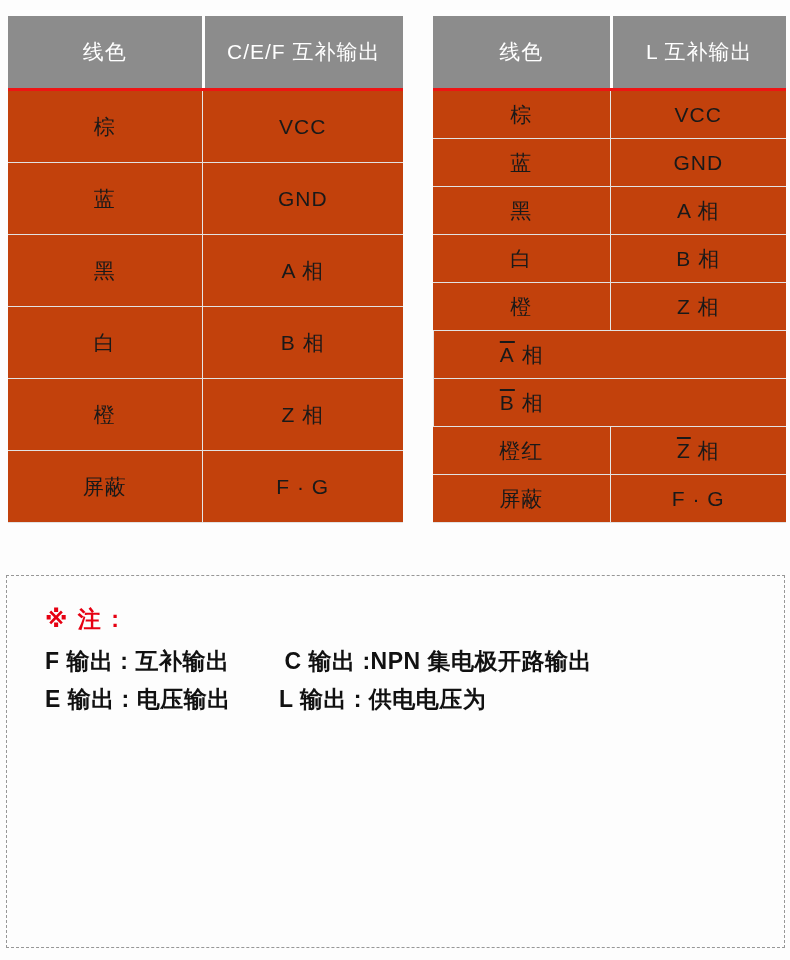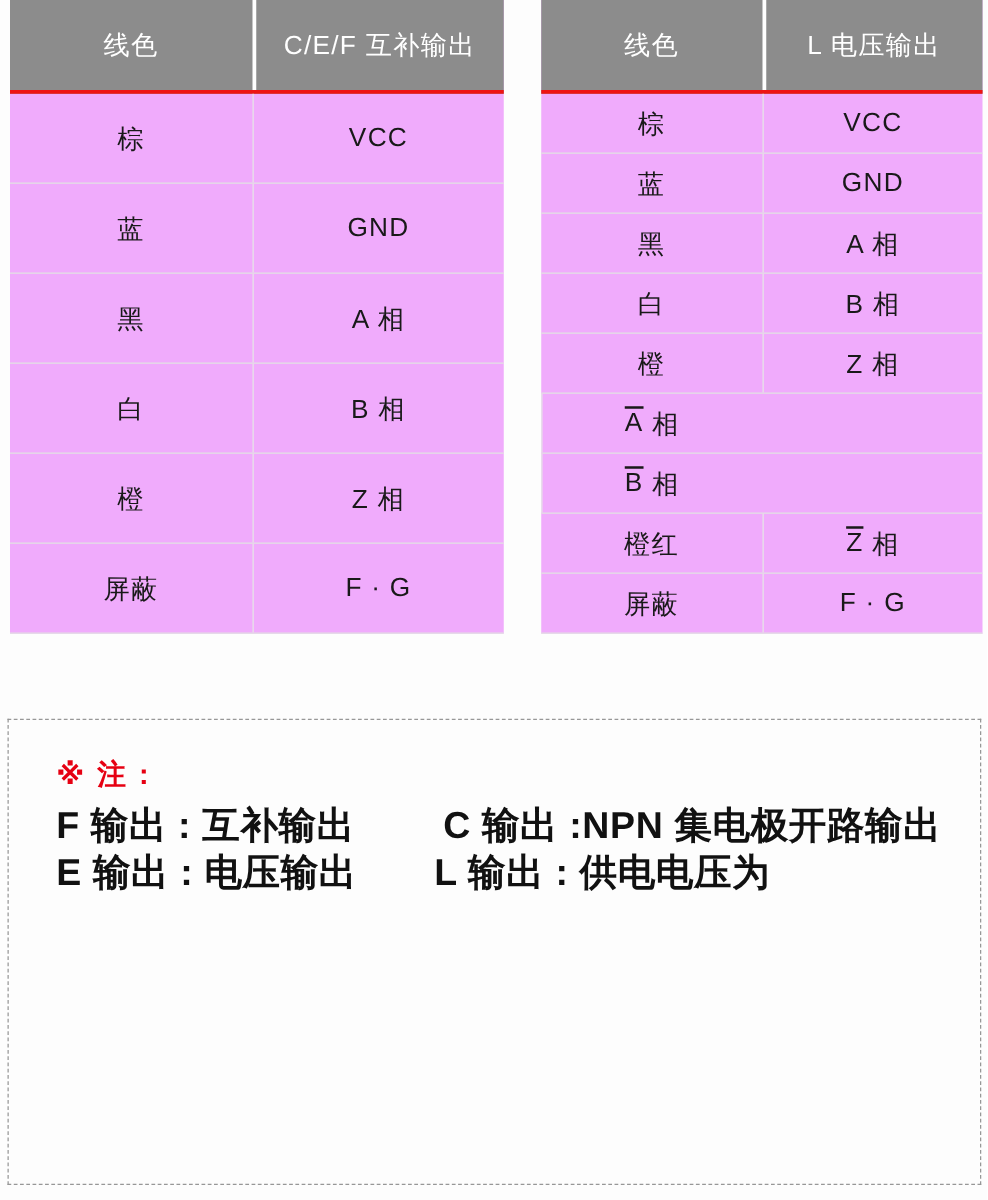--- a/index.html
+++ b/index.html
@@ -5,21 +5,21 @@
   * { margin:0; padding:0; box-sizing:border-box; }
   html,body { background:#ffffff; }
   body {
     width:790px; height:960px; position:relative;
     font-family:"Liberation Sans","DejaVu Sans",sans-serif;
     color:#1a1a1a;
   }
   .page { position:absolute; inset:0; width:790px; height:960px; background:#fdfdfd; }
 
   
-  .sig-table { position:absolute; top:0; background:#f0abfc; }
+  .sig-table { position:absolute; top:16px; background:#c2410c; }
   #table-left  { left:8px;   width:395px; }
   #table-right { left:433px; width:353px; }
 
   .thead {
     display:flex; height:75px;
     background:#8c8c8c;
     border-bottom:3px solid #ee1414;
   }
   .th {
     display:flex; align-items:center; justify-content:center;
@@ -54,21 +54,21 @@
     width:779px; height:373px;
     border:1px dashed #979797;
     background:#fdfdfd;
     padding:26px 20px 0 38px;
   }
   .notes-marker {
     font-size:23px; font-weight:bold; letter-spacing:2px;
     line-height:34px; margin-bottom:6px;
   }
   .notes-line {
-    font-size:30px; font-weight:600; letter-spacing:0.5px;
+    font-size:23px; font-weight:600; letter-spacing:0.5px;
     line-height:38px; white-space:pre-wrap; color:#111111;
   }
 </style>
 </head>
 <body>
 
 <div class="page">
 
   <div class="sig-table" id="table-left">
     <div class="thead">
@@ -99,21 +99,21 @@
         <div class="tr">
           <div class="td col-a">屏蔽</div>
           <div class="td col-b">F · G</div>
         </div>
       </div>
   </div>
 
   <div class="sig-table" id="table-right">
     <div class="thead">
       <div class="th col-a">线色</div>
-      <div class="th col-b">L 电压输出</div>
+      <div class="th col-b">L 互补输出</div>
     </div>
     <div class="tbody">
         <div class="tr">
           <div class="td col-a">棕</div>
           <div class="td col-b">VCC</div>
         </div>
         <div class="tr">
           <div class="td col-a">蓝</div>
           <div class="td col-b">GND</div>
         </div>

